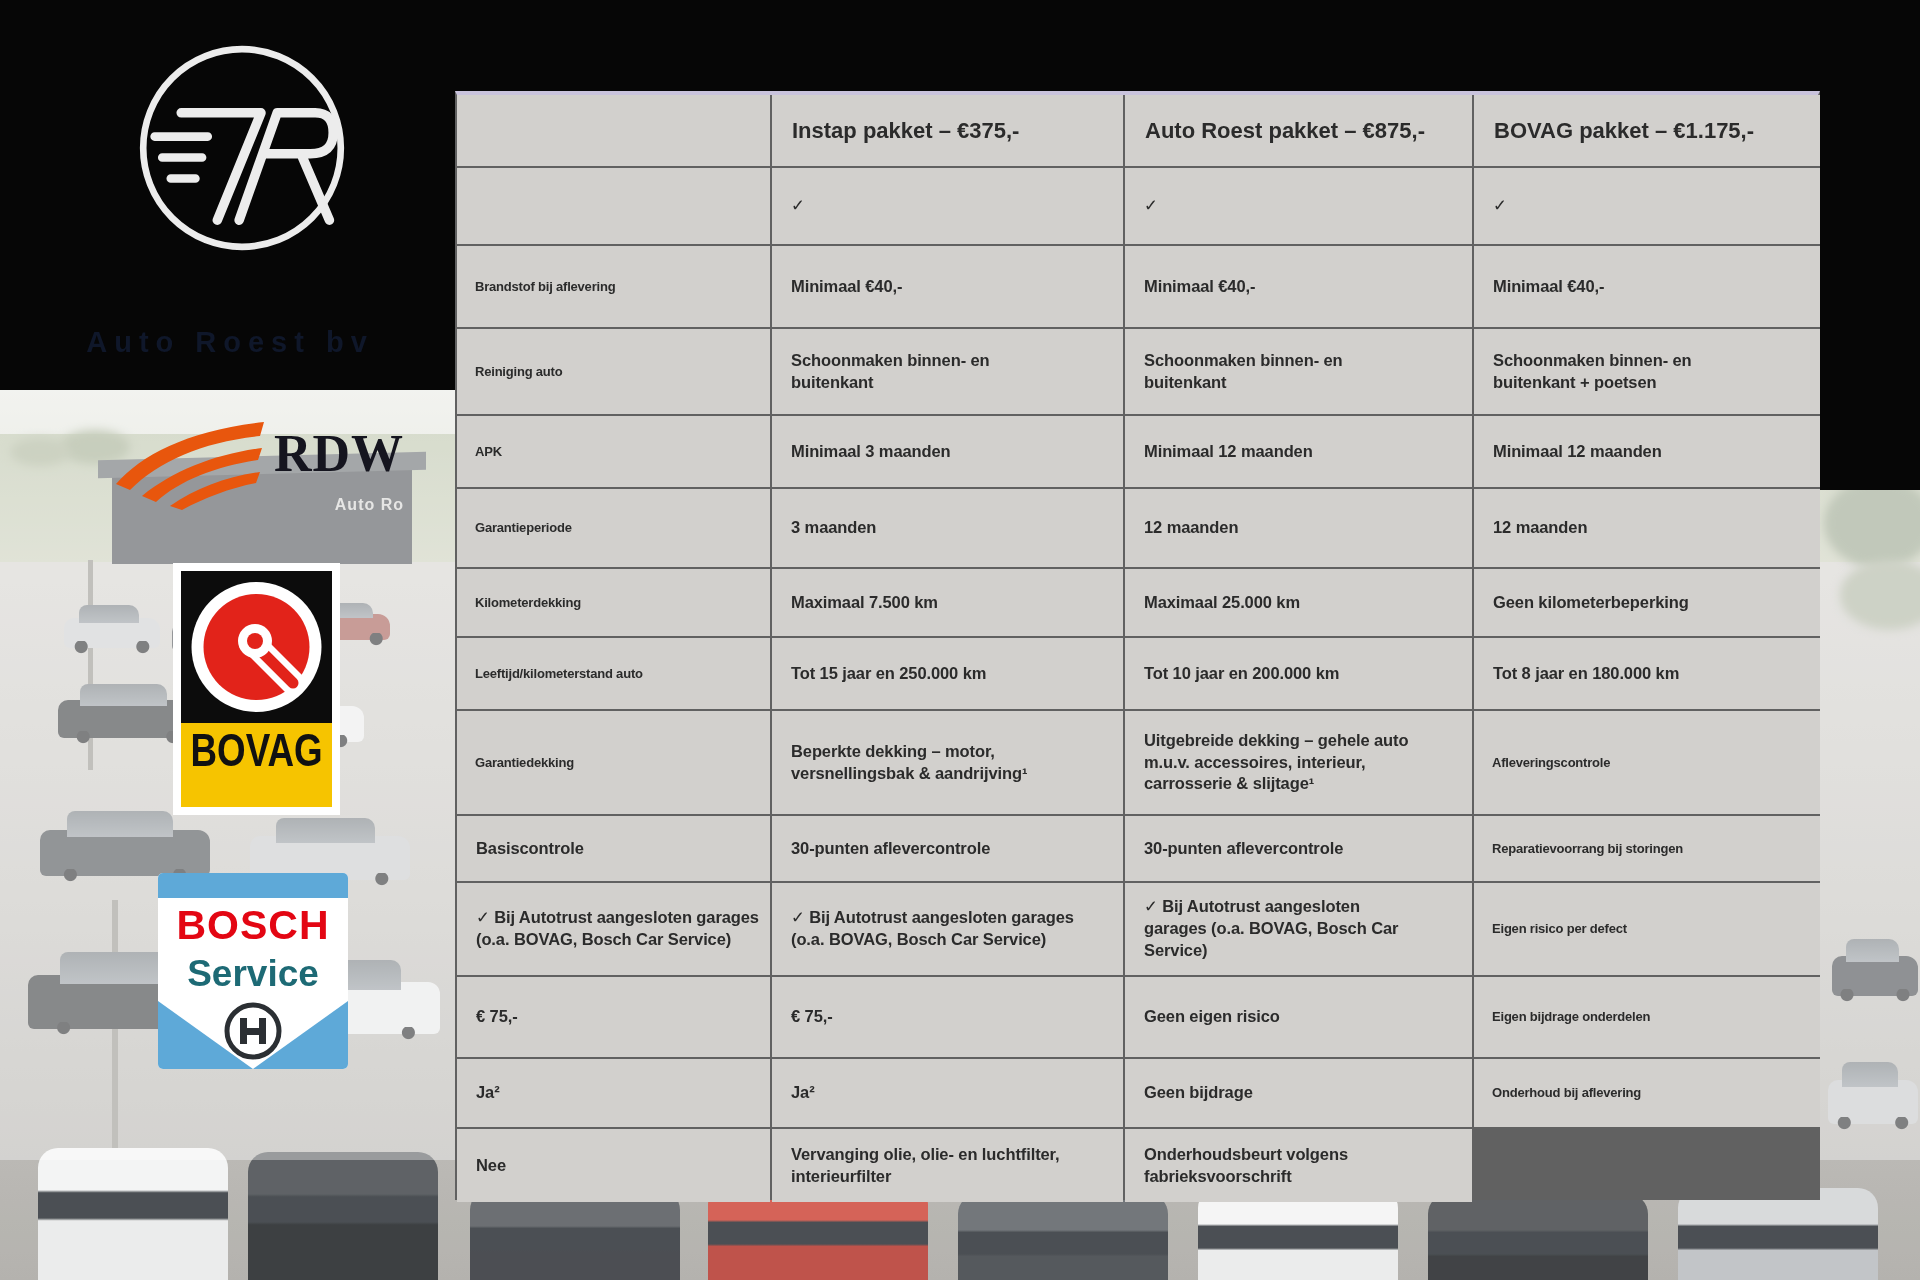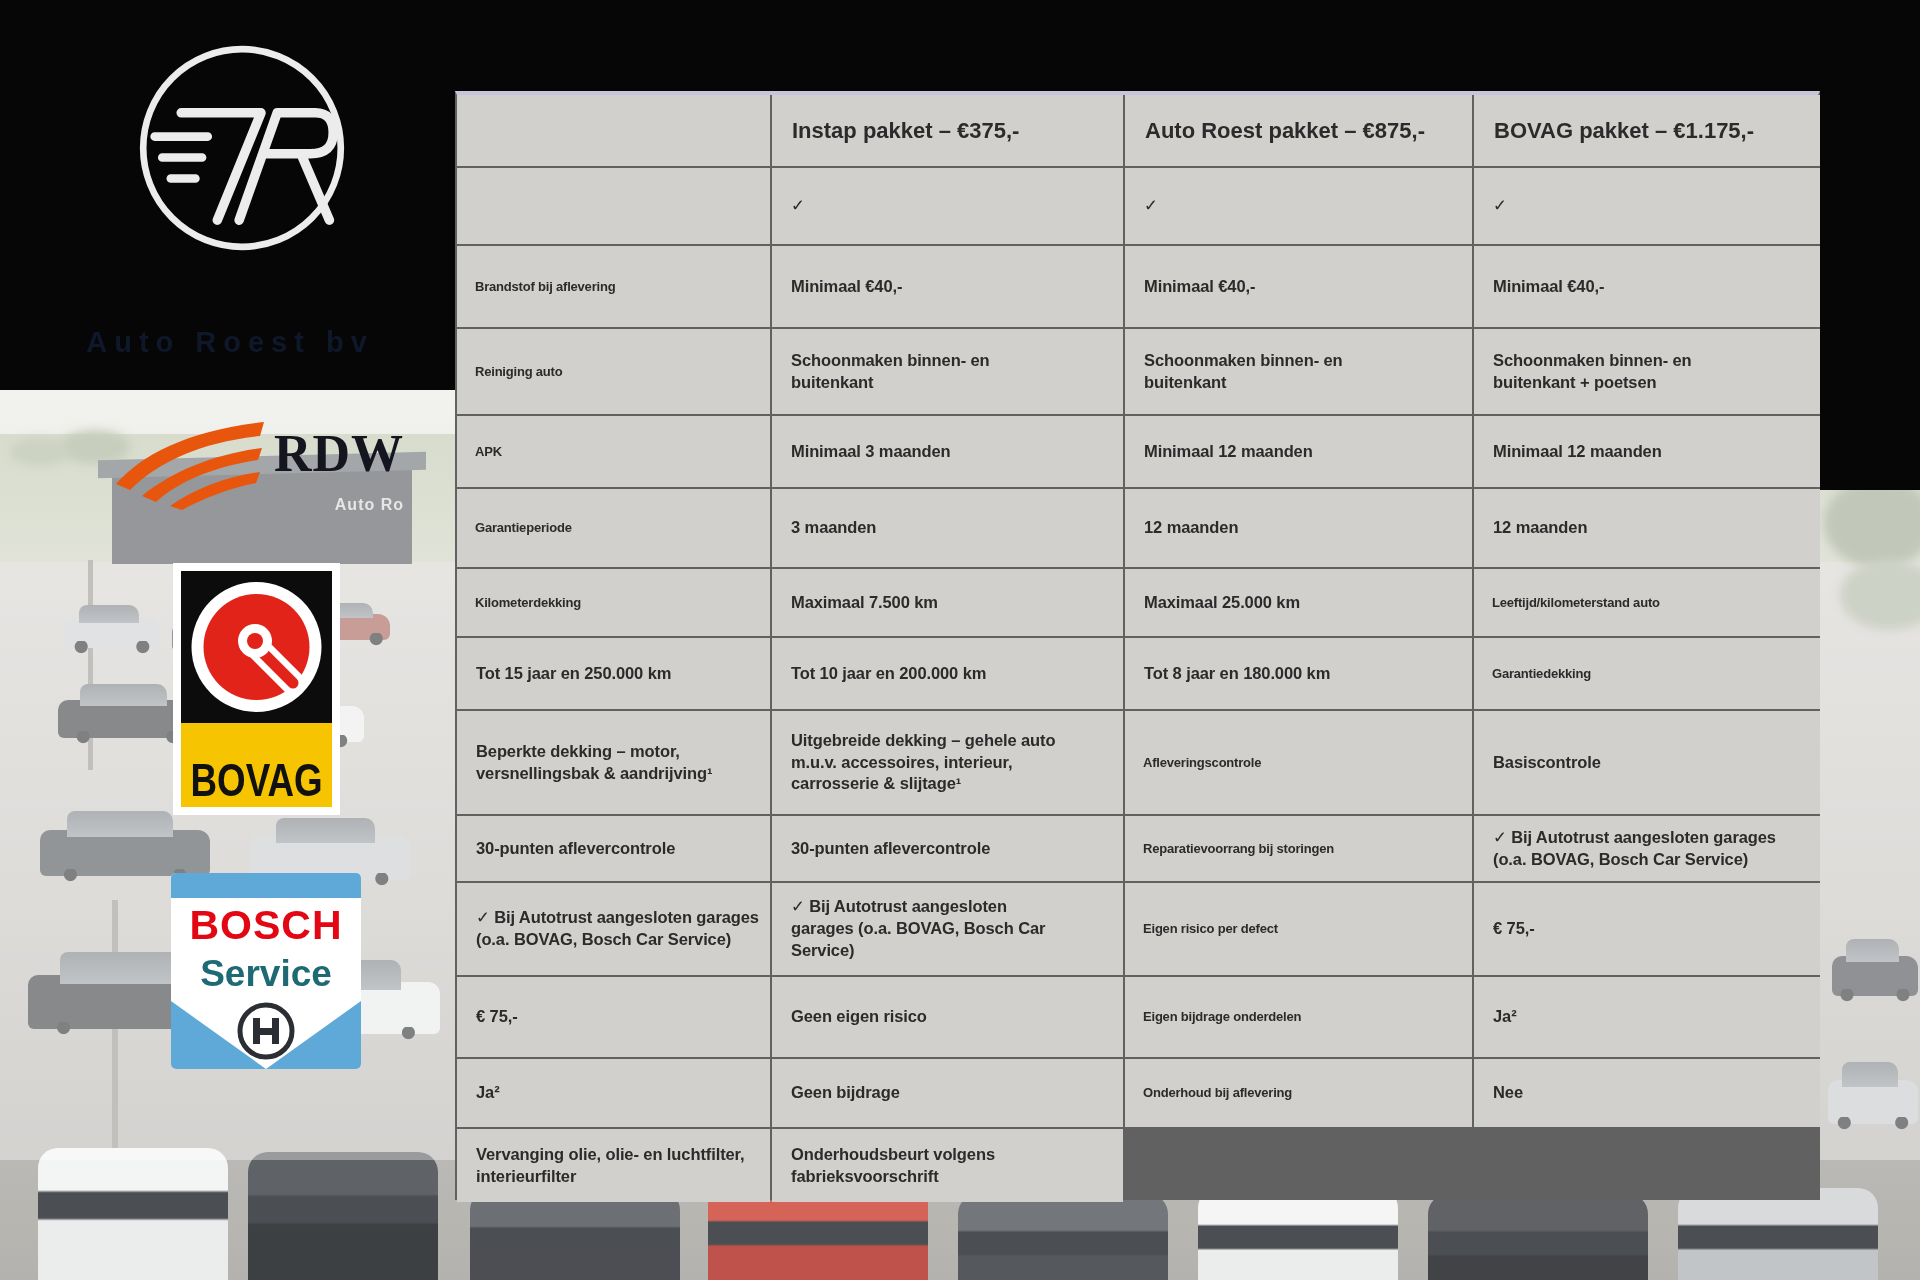--- a/index.html
+++ b/index.html
@@ -43,25 +43,25 @@
            font-size:29px;font-weight:700;letter-spacing:7px;white-space:nowrap;}
 
   
   .rdw{left:112px;top:418px;width:330px;height:95px;}
   .rdw-text{position:absolute;left:162px;top:6px;font-family:"Liberation Serif","DejaVu Serif",serif;
             font-weight:700;font-size:52px;color:#15151f;letter-spacing:1px;}
 
   
   .bovag{left:173px;top:563px;width:167px;height:252px;background:#fff;padding:8px;box-sizing:border-box;}
   .bovag-band{position:absolute;left:8px;right:8px;bottom:8px;height:84px;background:#f6c400;
-              display:flex;align-items:flex-end;justify-content:center;}
+              display:flex;align-items:flex-start;justify-content:center;}
   .bovag-word{font-size:46px;font-weight:700;color:#111;transform:scaleX(.8);letter-spacing:0px;}
 
   
-  .bosch{left:158px;top:873px;width:190px;height:196px;background:#fff;border-radius:5px;overflow:hidden;margin-left:13px;}
+  .bosch{left:158px;top:873px;width:190px;height:196px;background:#fff;border-radius:5px;overflow:hidden;}
   .bosch-bar{position:absolute;left:0;top:0;width:190px;height:25px;background:#5ea9d8;}
   .bosch-word{position:absolute;left:0;top:29px;width:190px;text-align:center;color:#e30613;
               font-size:41px;font-weight:700;letter-spacing:1px;}
   .bosch-service{position:absolute;left:0;top:80px;width:190px;text-align:center;color:#1d6a75;
                  font-size:37px;font-weight:700;}
   .bosch-bottom{position:absolute;left:0;bottom:0;width:190px;height:72px;}
 
   
   .pkgtable{left:455px;top:91px;width:1365px;height:1109px;box-sizing:border-box;
             background:#616161;border:2px solid #616161;border-top:4px solid #c9c3dc;
@@ -201,20 +201,21 @@
     <div class="cell val">Minimaal 12 maanden</div>
 
     <div class="cell lbl">Garantieperiode</div>
     <div class="cell val">3 maanden</div>
     <div class="cell val">12 maanden</div>
     <div class="cell val">12 maanden</div>
 
     <div class="cell lbl">Kilometerdekking</div>
     <div class="cell val">Maximaal 7.500 km</div>
     <div class="cell val">Maximaal 25.000 km</div>
+    <div class="cell val">Geen kilometerbeperking</div>
 
     <div class="cell lbl">Leeftijd/kilometerstand auto</div>
     <div class="cell val">Tot 15 jaar en 250.000 km</div>
     <div class="cell val">Tot 10 jaar en 200.000 km</div>
     <div class="cell val">Tot 8 jaar en 180.000 km</div>
 
     <div class="cell lbl">Garantiedekking</div>
     <div class="cell val">Beperkte dekking – motor,
 versnellingsbak &amp; aandrijving¹</div>
     <div class="cell val">Uitgebreide dekking – gehele auto

